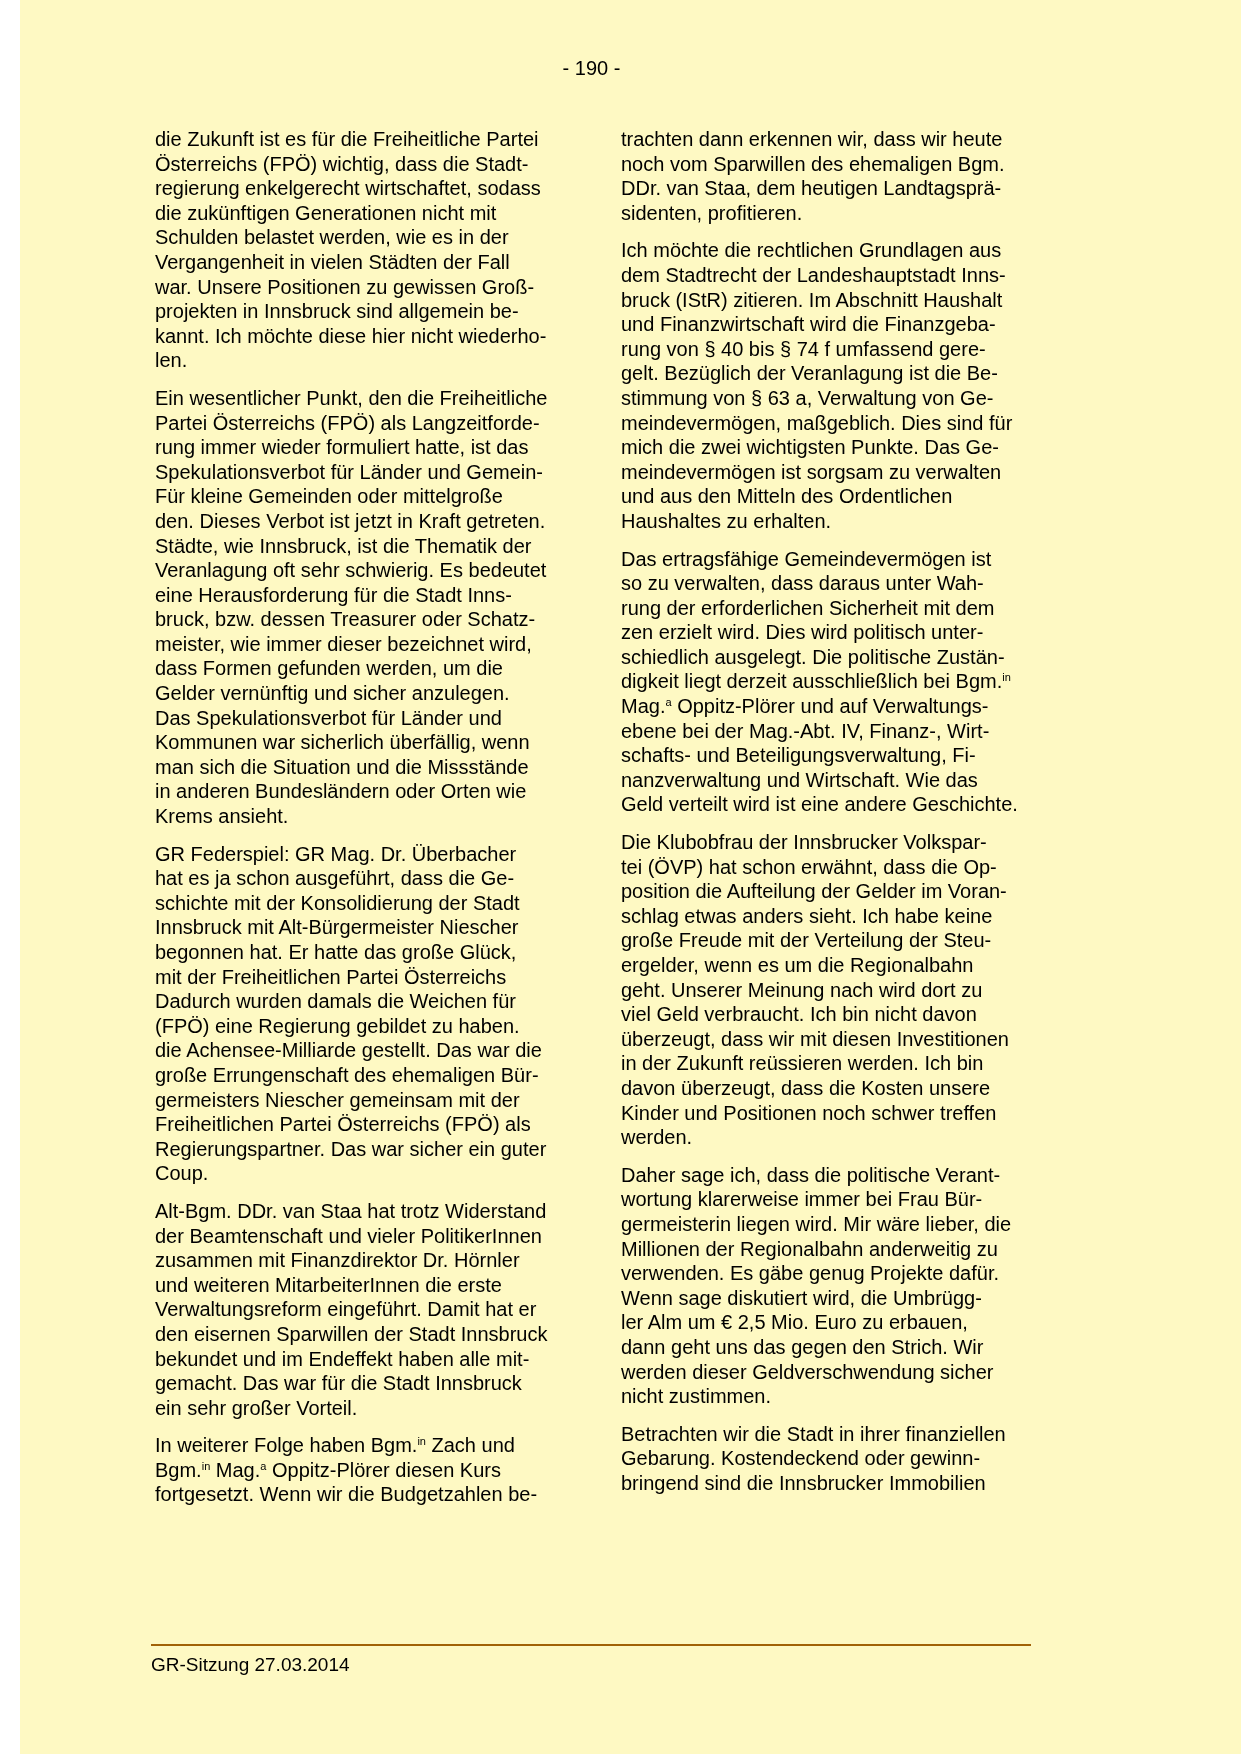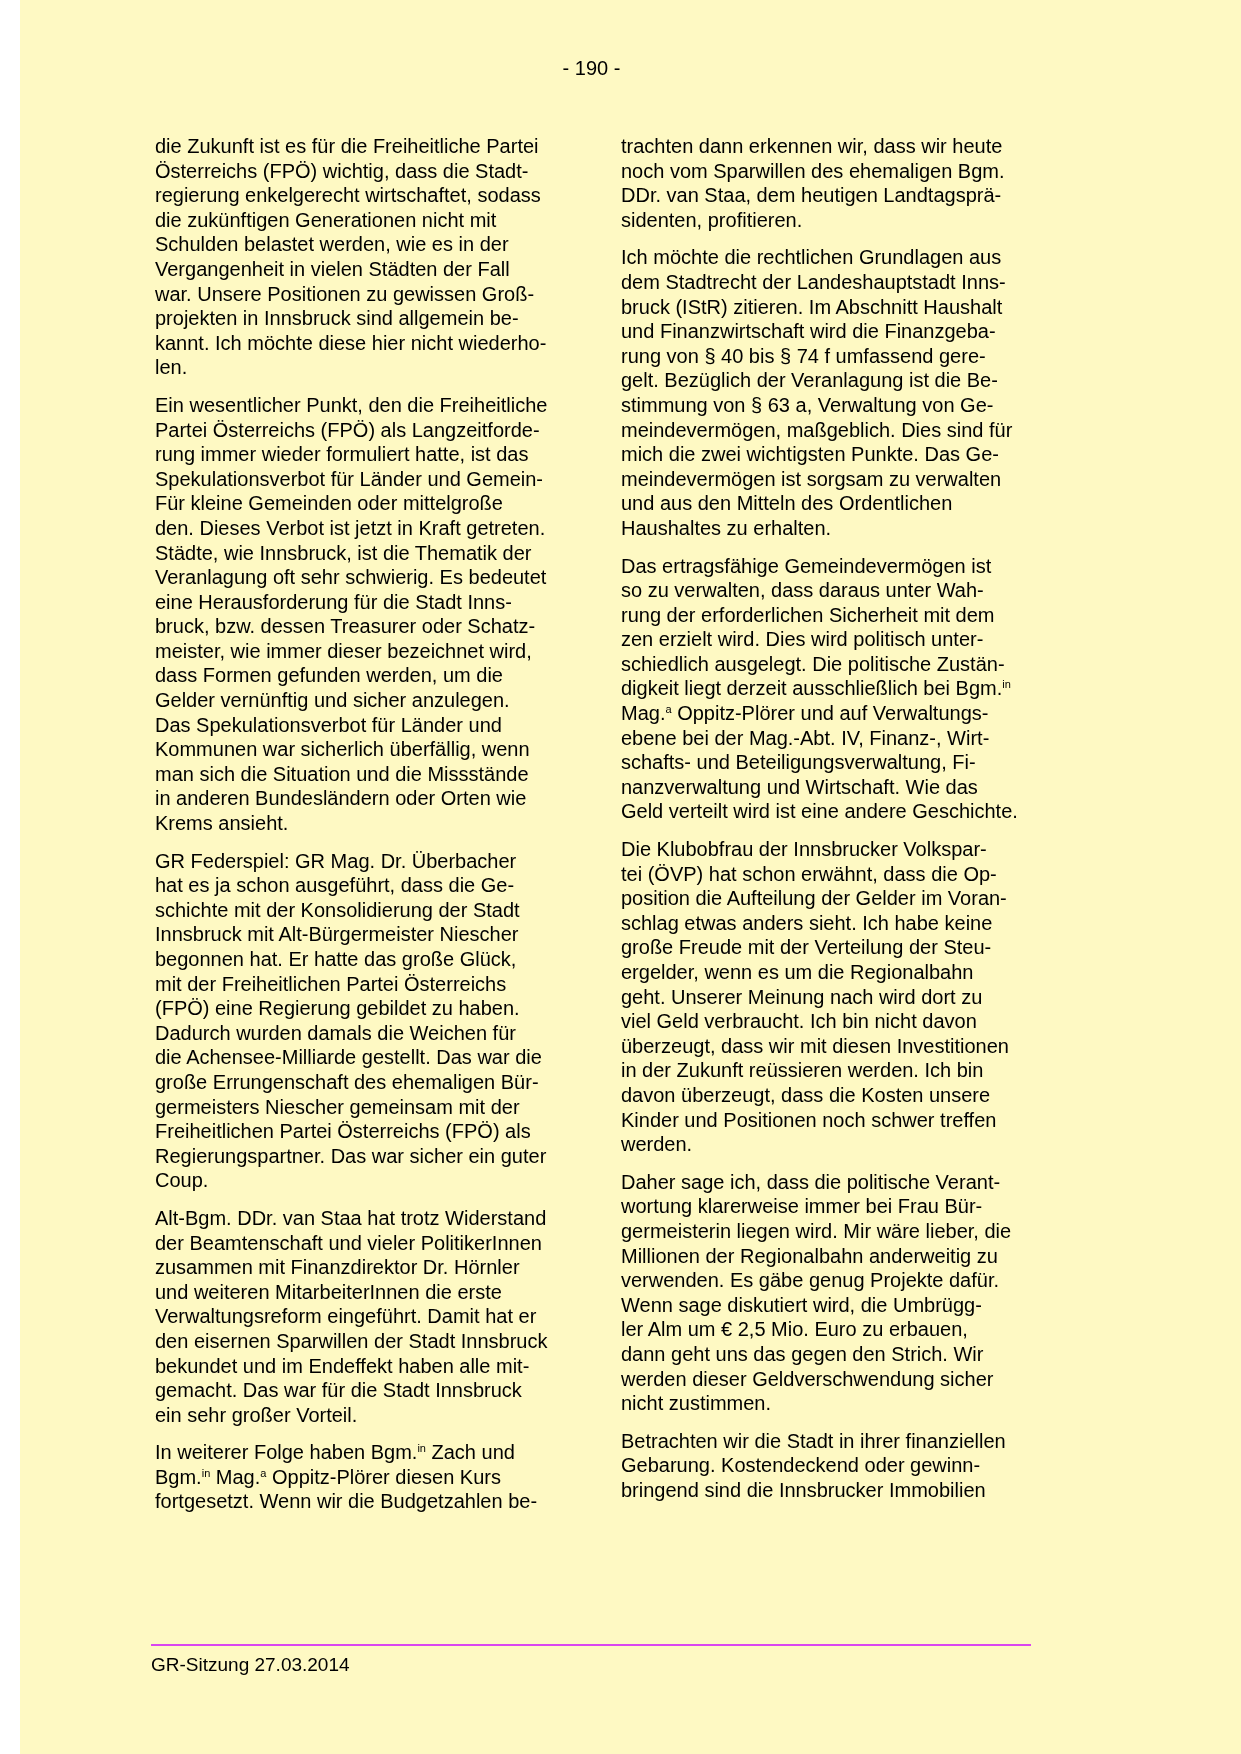--- a/index.html
+++ b/index.html
@@ -32,21 +32,21 @@
   }
   .columns {
     position: absolute;
     top: 122px;
     left: 135px;
     width: 880px;
     height: 1500px;
   }
   .col {
     position: absolute;
-    top: 12px;
+    top: 5px;
   }
   .col-left  { left: 0;     width: 460px; }
   .col-right { left: 466px; width: 410px; }
   .para {
     margin: 0 0 13px 0;
     font-size: 20px;
     line-height: 24.6px;
   }
   .line {
     display: block;
@@ -57,21 +57,21 @@
     line-height: 0;
     vertical-align: baseline;
     position: relative;
     top: -7px;
   }
   .footer {
     position: absolute;
     left: 131px;
     top: 1644px;
     width: 880px;
-    border-top: 2px solid #d946ef;
+    border-top: 2px solid #a16207;
     padding-top: 7px;
     font-size: 19px;
     line-height: 23px;
   }
 </style>
 </head>
 <body>
 
 <div class="page">
 
@@ -111,22 +111,22 @@
           <span class="line">in anderen Bundesländern oder Orten wie</span>
           <span class="line">Krems ansieht.</span>
         </p>
         <p class="para">
           <span class="line">GR Federspiel: GR Mag. Dr. Überbacher</span>
           <span class="line">hat es ja schon ausgeführt, dass die Ge-</span>
           <span class="line">schichte mit der Konsolidierung der Stadt</span>
           <span class="line">Innsbruck mit Alt-Bürgermeister Niescher</span>
           <span class="line">begonnen hat. Er hatte das große Glück,</span>
           <span class="line">mit der Freiheitlichen Partei Österreichs</span>
+          <span class="line">Dadurch wurden damals die Weichen für</span>
           <span class="line">(FPÖ) eine Regierung gebildet zu haben.</span>
-          <span class="line">Dadurch wurden damals die Weichen für</span>
           <span class="line">die Achensee-Milliarde gestellt. Das war die</span>
           <span class="line">große Errungenschaft des ehemaligen Bür-</span>
           <span class="line">germeisters Niescher gemeinsam mit der</span>
           <span class="line">Freiheitlichen Partei Österreichs (FPÖ) als</span>
           <span class="line">Regierungspartner. Das war sicher ein guter</span>
           <span class="line">Coup.</span>
         </p>
         <p class="para">
           <span class="line">Alt-Bgm. DDr. van Staa hat trotz Widerstand</span>
           <span class="line">der Beamtenschaft und vieler PolitikerInnen</span>

